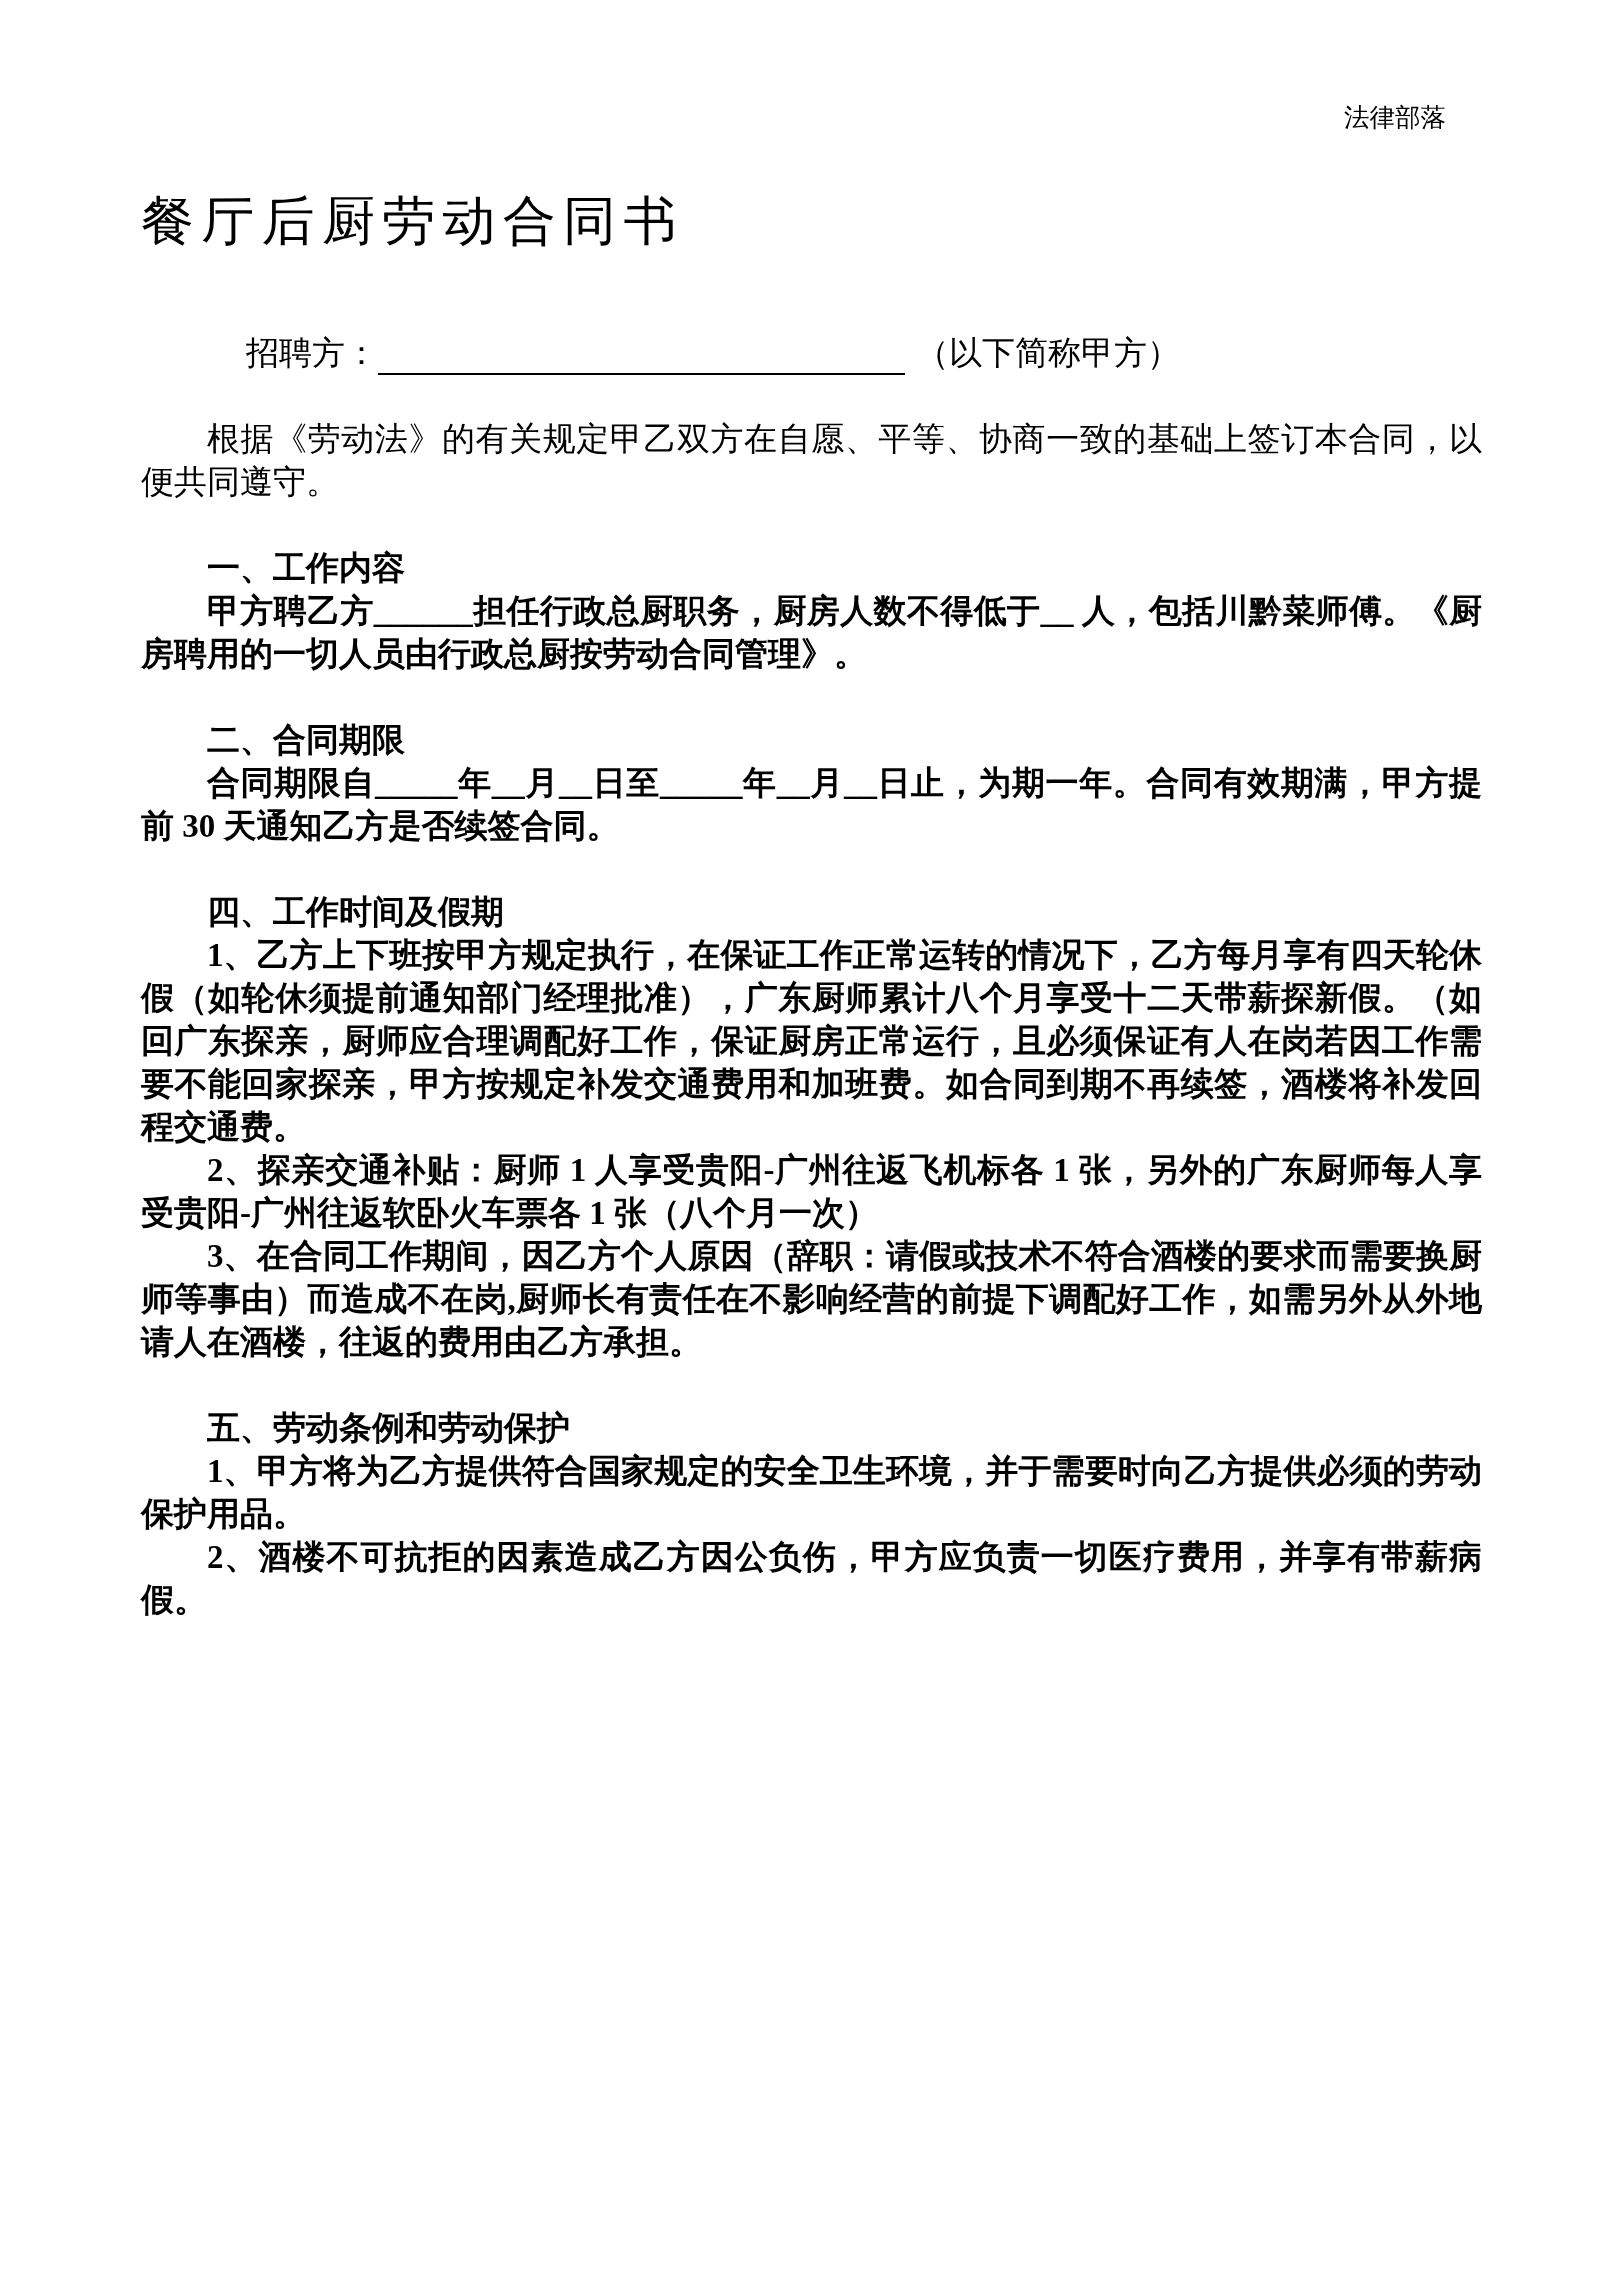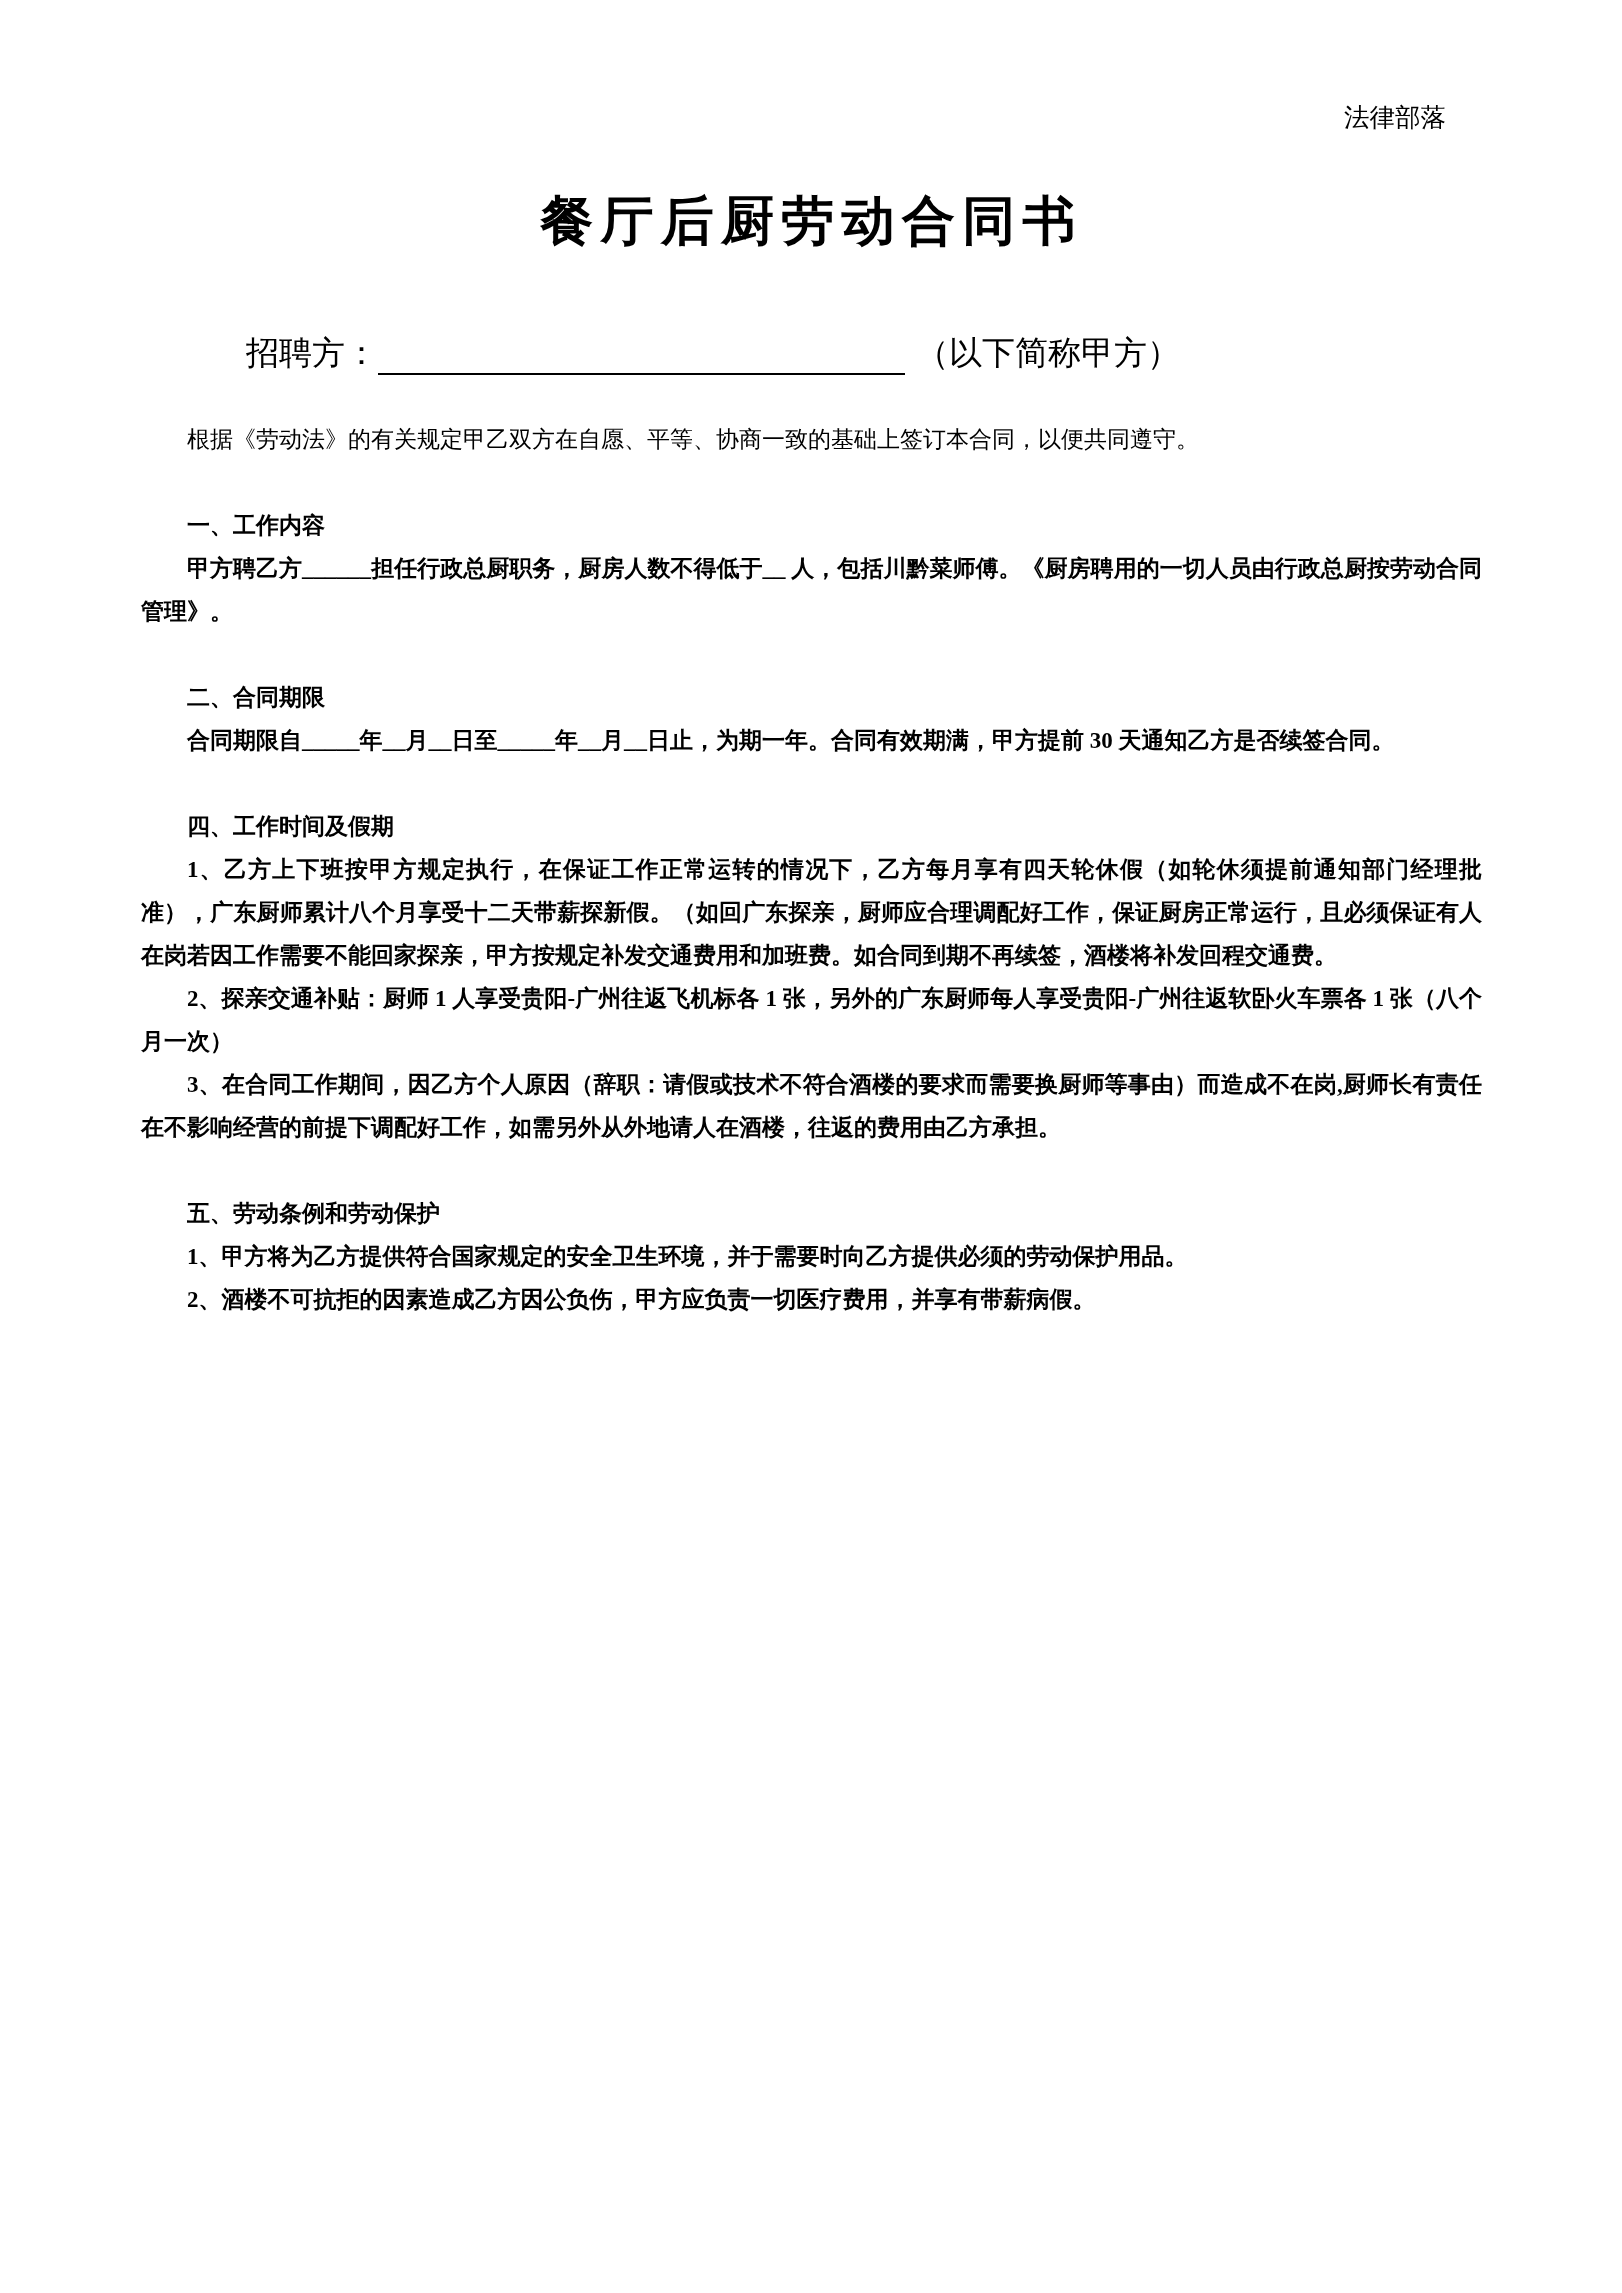--- a/index.html
+++ b/index.html
@@ -15,44 +15,44 @@
     overflow: hidden;
   }
   .watermark {
     text-align: right;
     font-size: 25.5px;
     line-height: 31px;
     padding-right: 36px;
   }
   .title {
     margin: 56px 0 16px 0;
-    text-align: center;
+    text-align: left;
     font-size: 53px;
-    font-weight: bold;
+    font-weight: normal;
     letter-spacing: 7.3px;
     line-height: 65px;
   }
   .parties {
     margin-top: 78px;
     margin-left: 105px;
     font-size: 33px;
     line-height: 43px;
   }
   .party-line { white-space: nowrap; }
   .blank-line {
     display: inline-block;
     width: 527px;
     height: 35px;
     border-bottom: 2.7px solid #000000;
     vertical-align: bottom;
     margin-right: 11px;
   }
   .para {
     margin: 0;
-    font-size: 23px;
+    font-size: 33px;
     line-height: 43px;
     text-align: justify;
     text-indent: 2em;
   }
   .intro { margin-top: 43px; }
   .section { margin-top: 43px; font-weight: bold; }
 </style>
 </head>
 <body>
 

